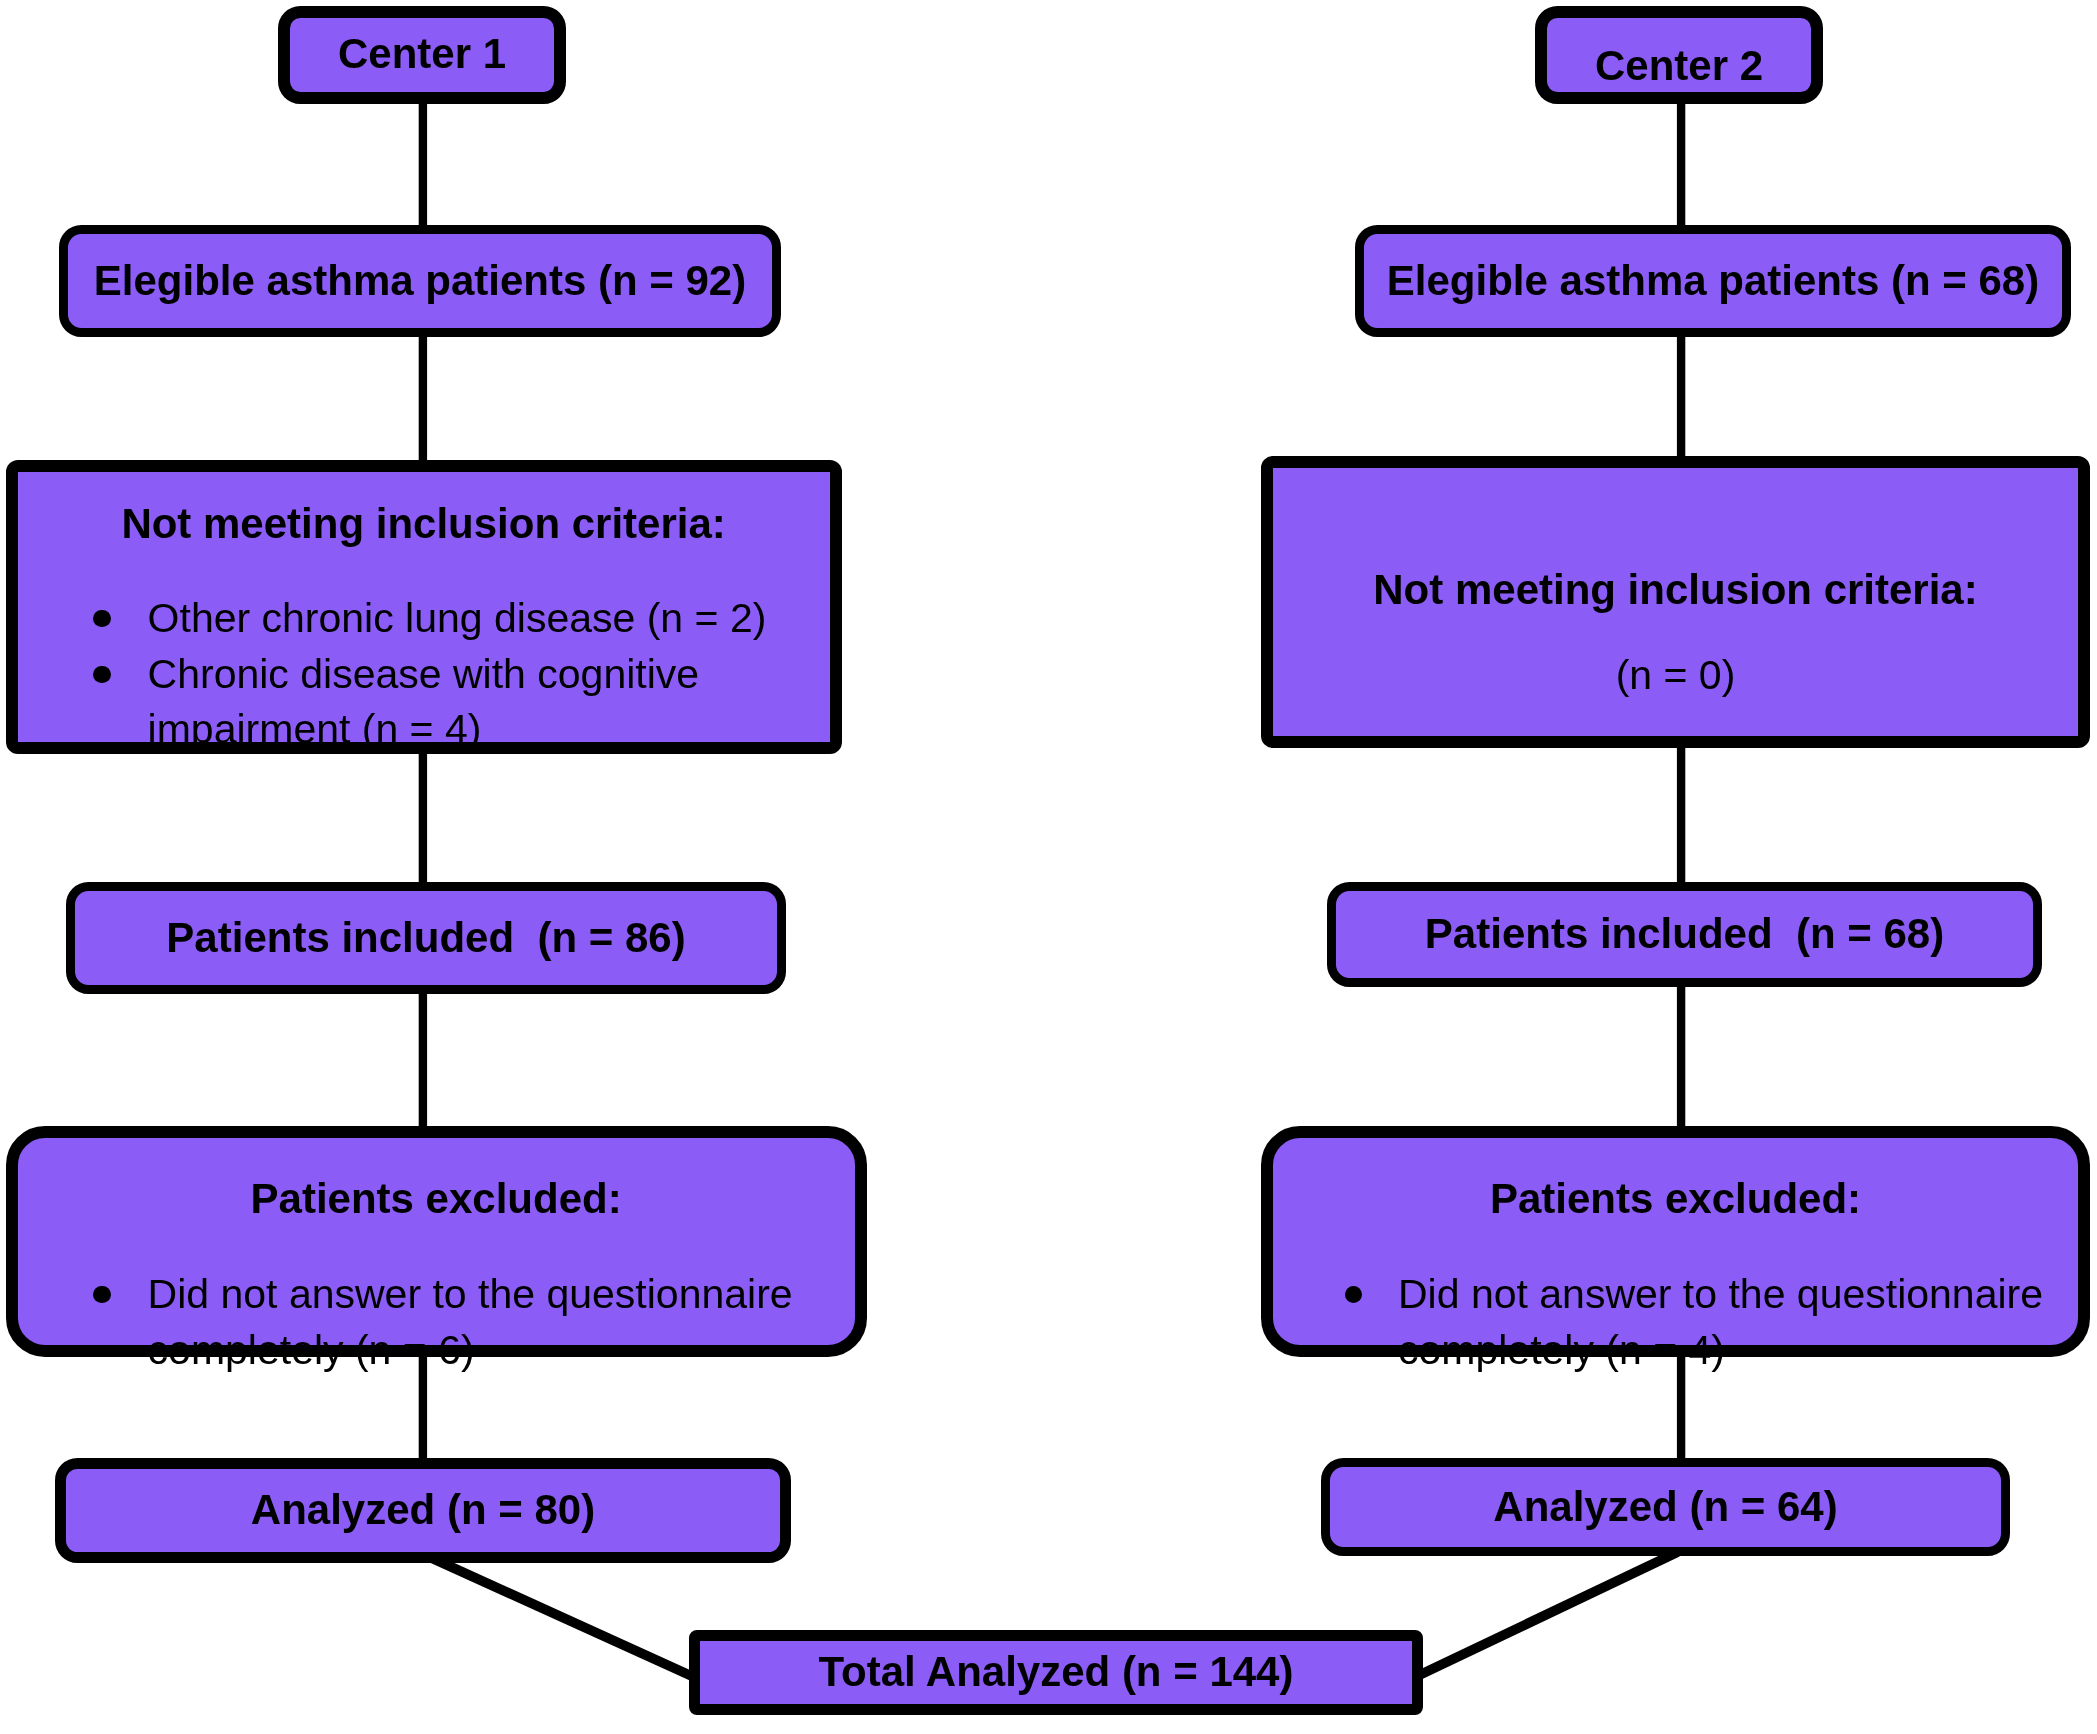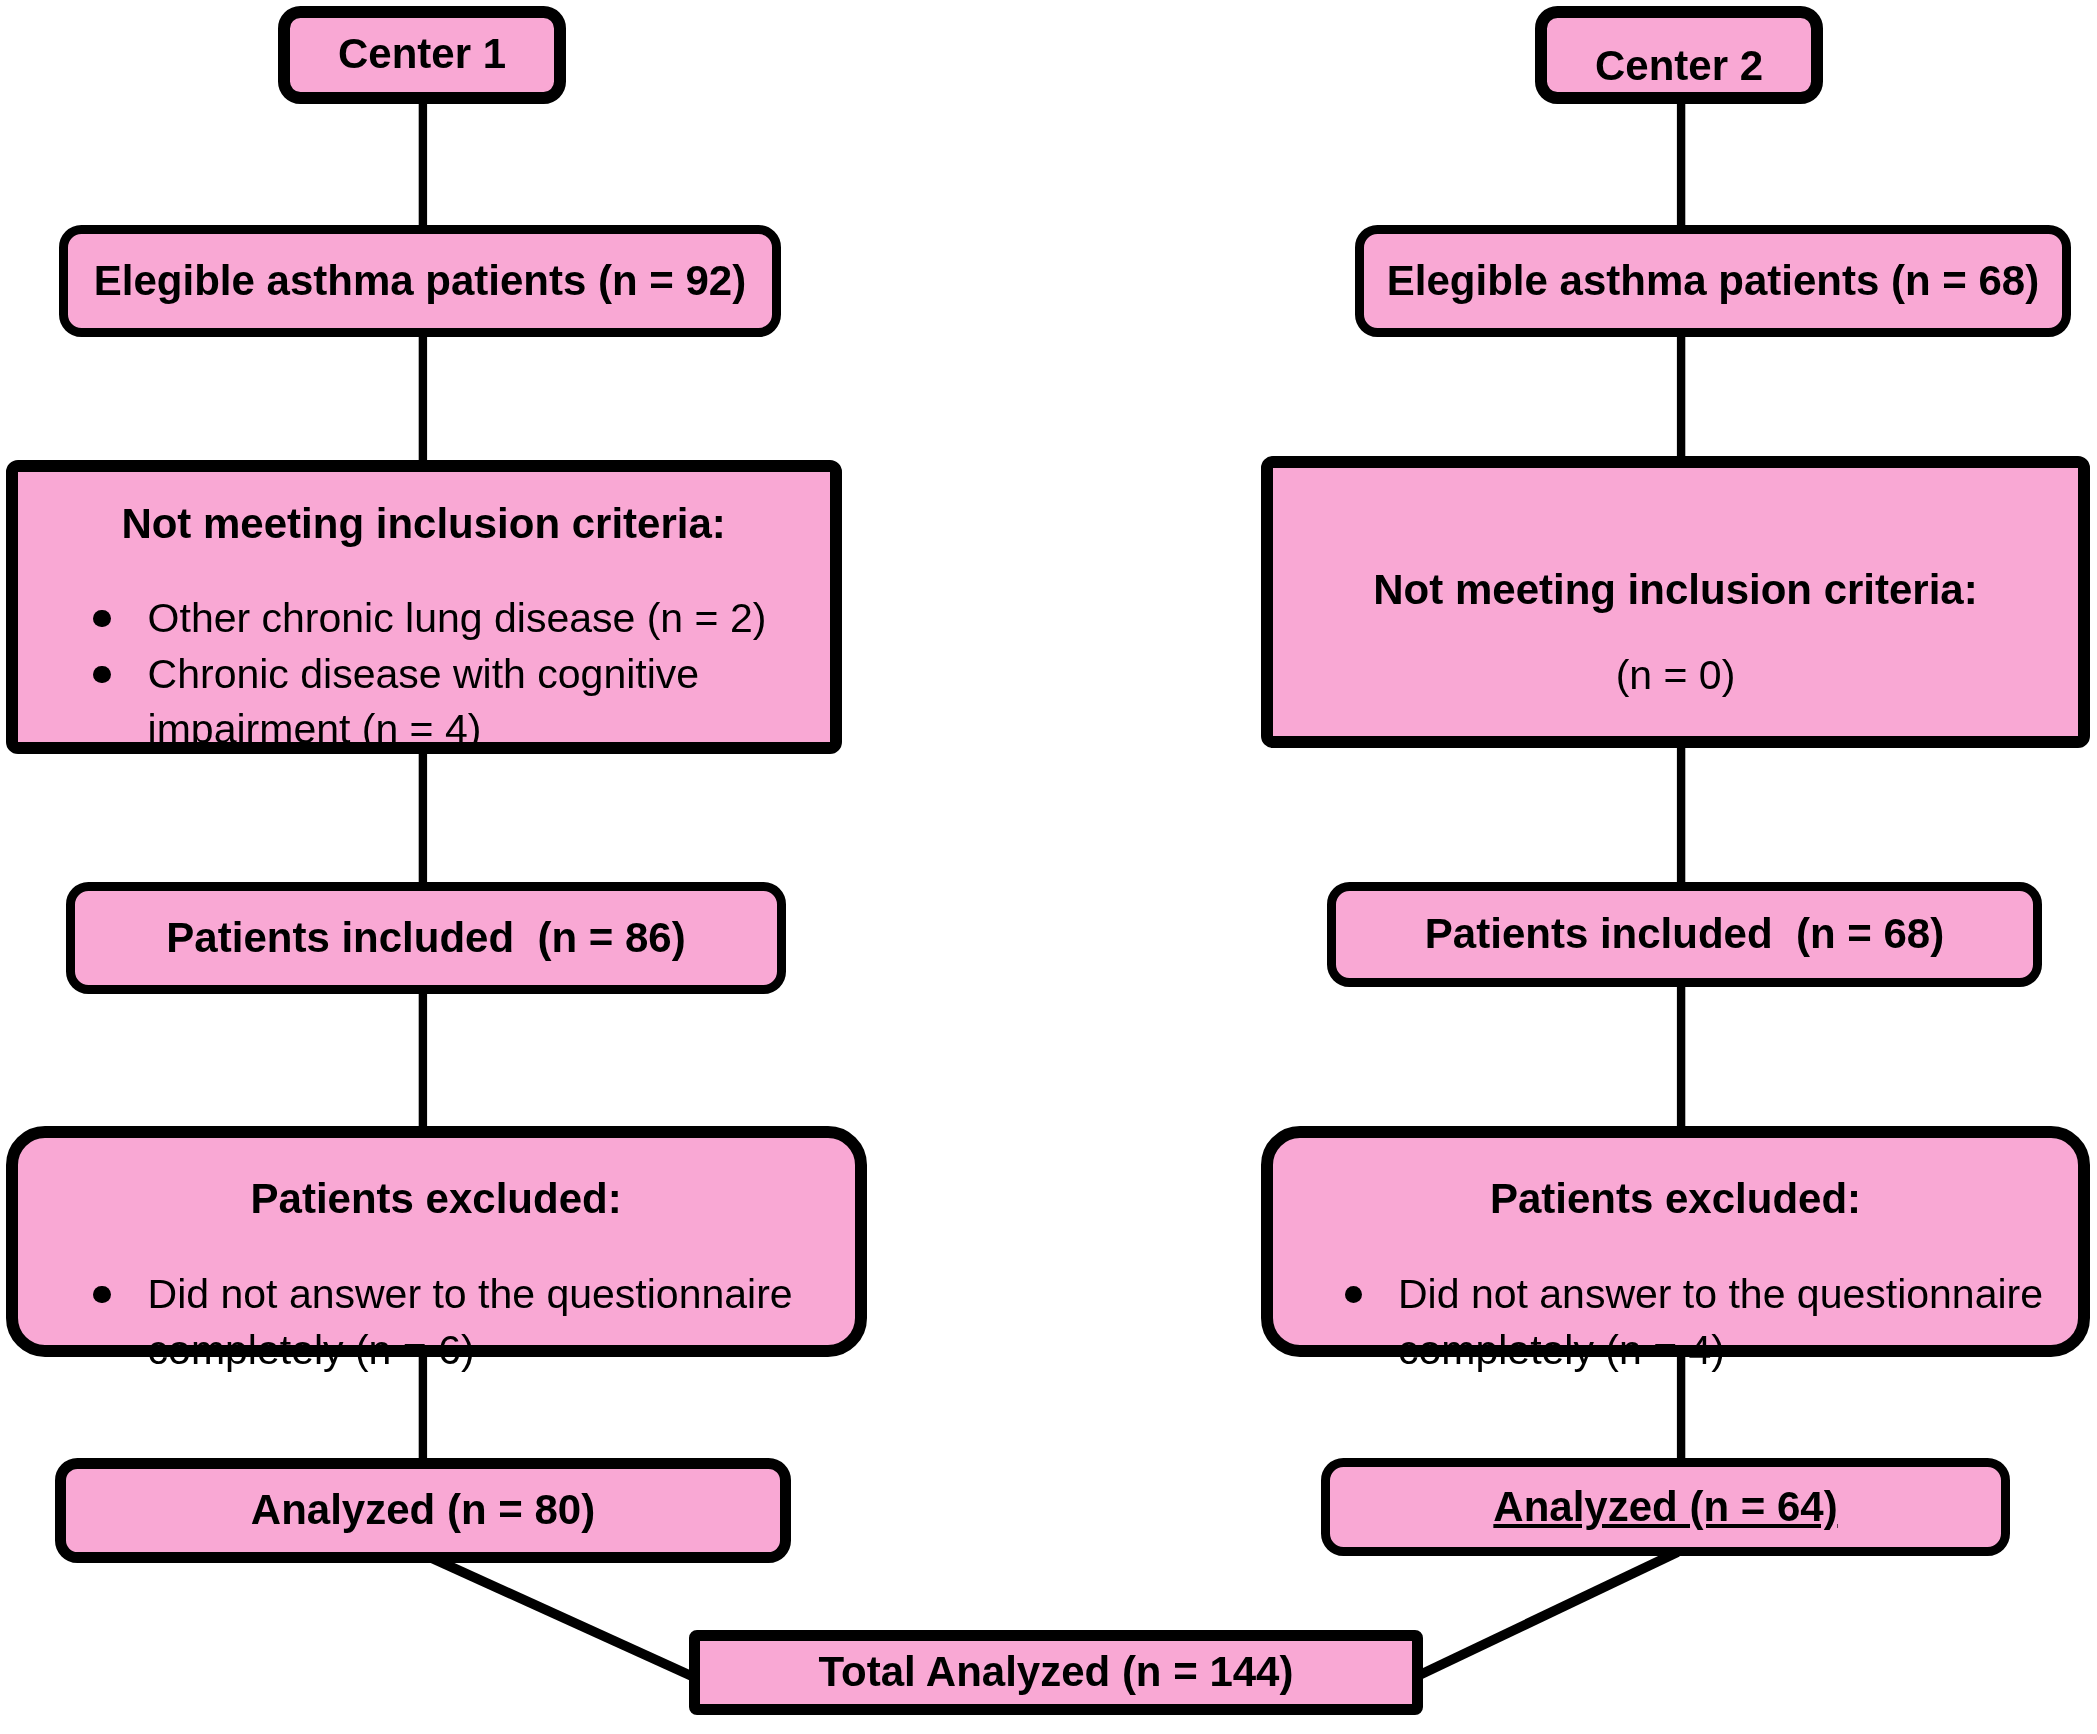--- a/index.html
+++ b/index.html
@@ -19,21 +19,21 @@
   .connectors {
     position: absolute;
     left: 0;
     top: 0;
     width: 2097px;
     height: 1735px;
   }
   .box {
     position: absolute;
     box-sizing: border-box;
-    background: #f9a8d4;
+    background: #8b5cf6;
     border: 9.8px solid #000000;
     border-radius: 22.4px;
     display: flex;
     align-items: center;
     justify-content: center;
     text-align: center;
   }
   .box.thick { border-width: 12.6px; }
   .box.round-lg { border-radius: 12px; }
   .box.round-md { border-radius: 39px; }
@@ -159,21 +159,21 @@
     <span class="label">Patients included  (n = 68)</span>
   </div>
 
   <div class="box thick round-md big-box" style="left:1261px; top:1126px; width:829px; height:231px;">
     <span class="box-title excl-title">Patients excluded:</span>
     <ul class="bullet-list" style="margin-left:38px;">
       <li style="padding-left:56px;">Did not answer to the questionnaire completely (n = 4)</li>
     </ul>
   </div>
 
-  <div class="box" style="left:1321px; top:1458px; width:689px; height:98px;text-decoration:underline;">
+  <div class="box" style="left:1321px; top:1458px; width:689px; height:98px;">
     <span class="label">Analyzed (n = 64)</span>
   </div>
 
   <div class="box" style="left:689px; top:1630px; width:734px; height:85px; border-width:11.2px; border-radius:8px;">
     <span class="label">Total Analyzed (n = 144)</span>
   </div>
 
 </div>
 
 

